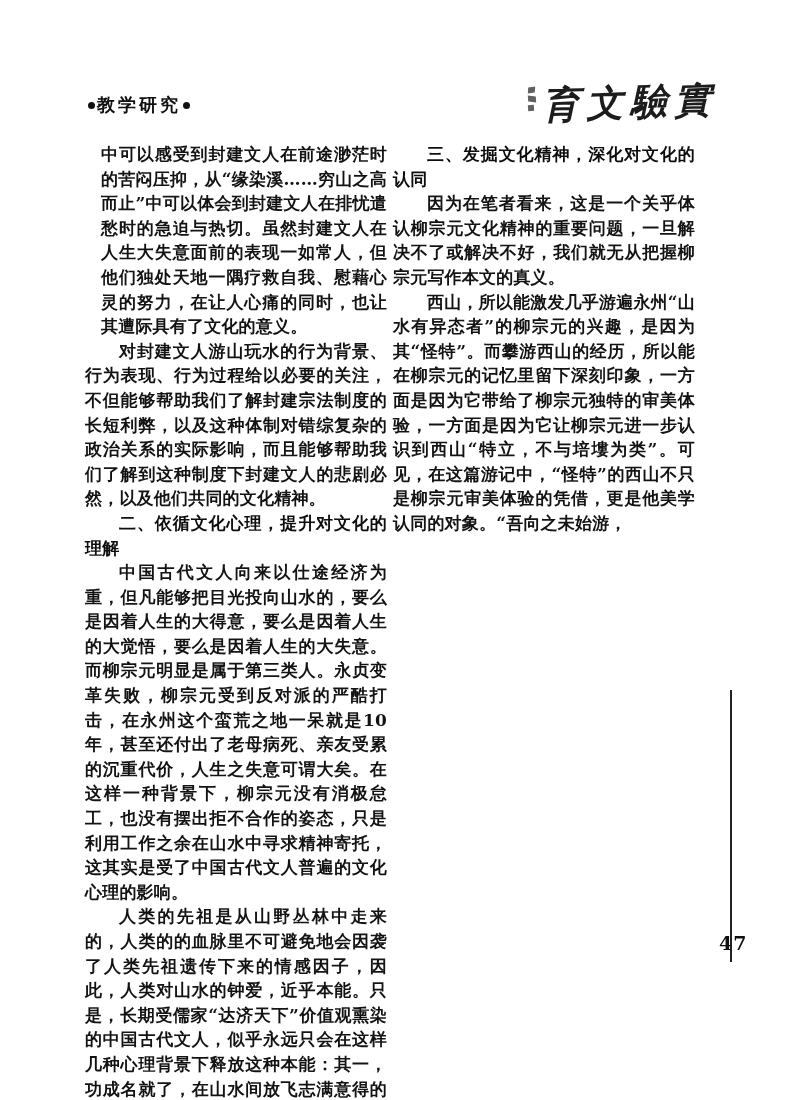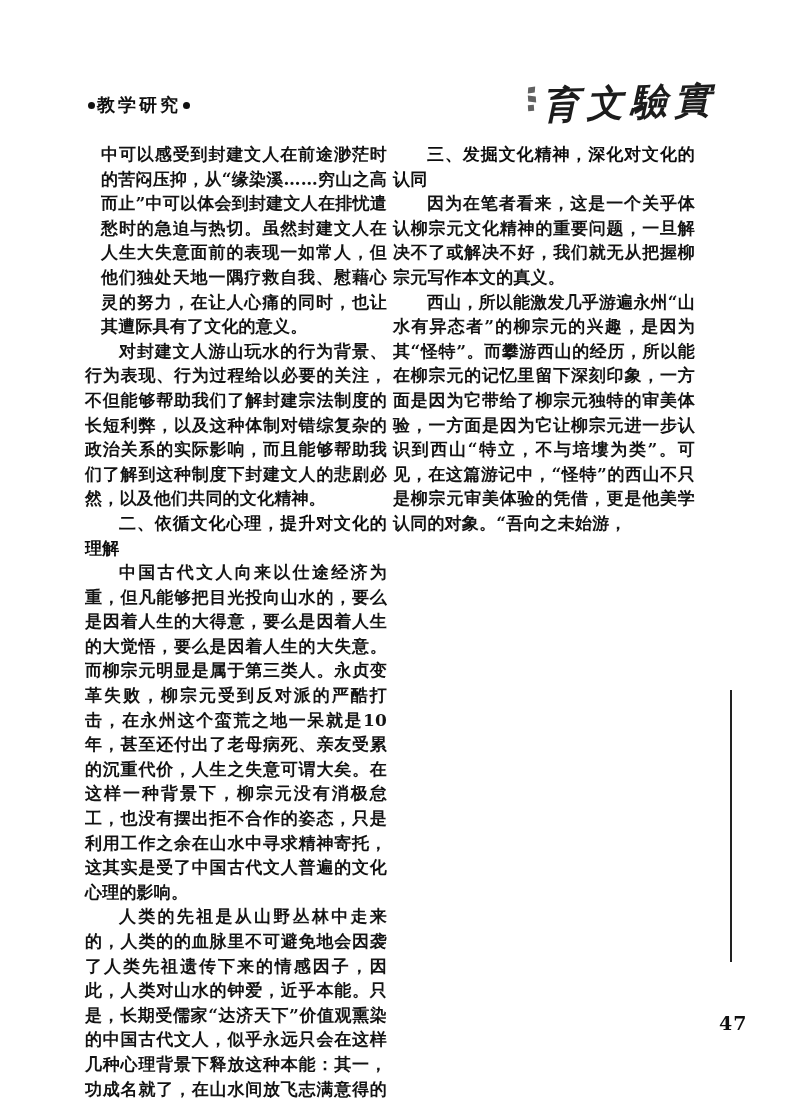--- a/index.html
+++ b/index.html
@@ -45,21 +45,21 @@
   .col-left{left:85px;}
   .col-right{left:393px;}
   .col p{margin:0;text-indent:2em;}
   .col p.noindent{text-indent:0;margin-left:16px;}
   .col p.heading{font-weight:900;color:#0d0d0d;}
   
   .margin-rule{
     position:absolute;left:730px;top:690px;width:2px;height:272px;background:#222;
   }
   .page-number{
-    position:absolute;left:719px;top:1012px;font-size:19px;font-weight:900;
+    position:absolute;left:719px;top:932px;font-size:19px;font-weight:900;
     letter-spacing:1px;color:#101010;
   }
 </style>
 </head>
 <body>
 
 <div class="page">
 
   <div class="header-left">
     <span class="dot"></span>

